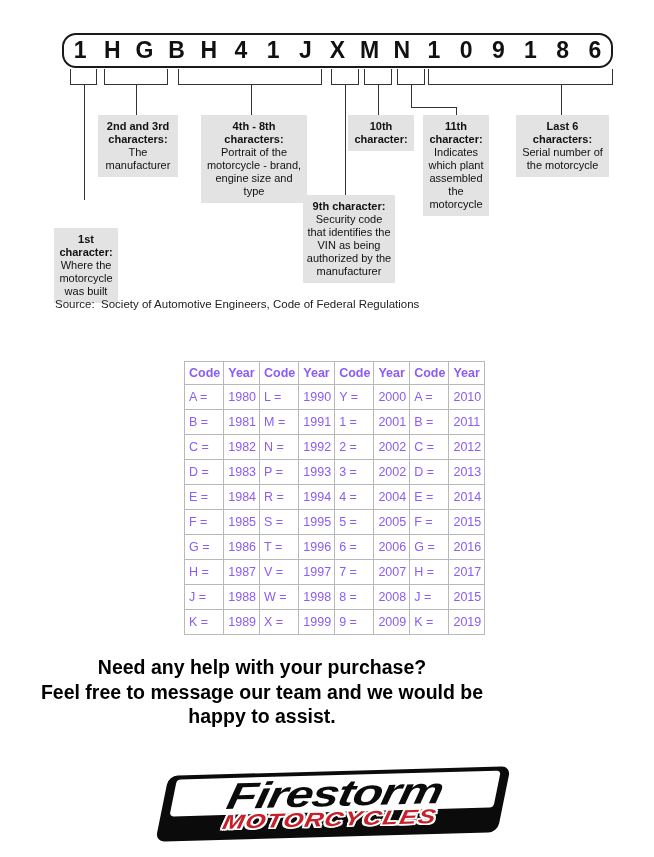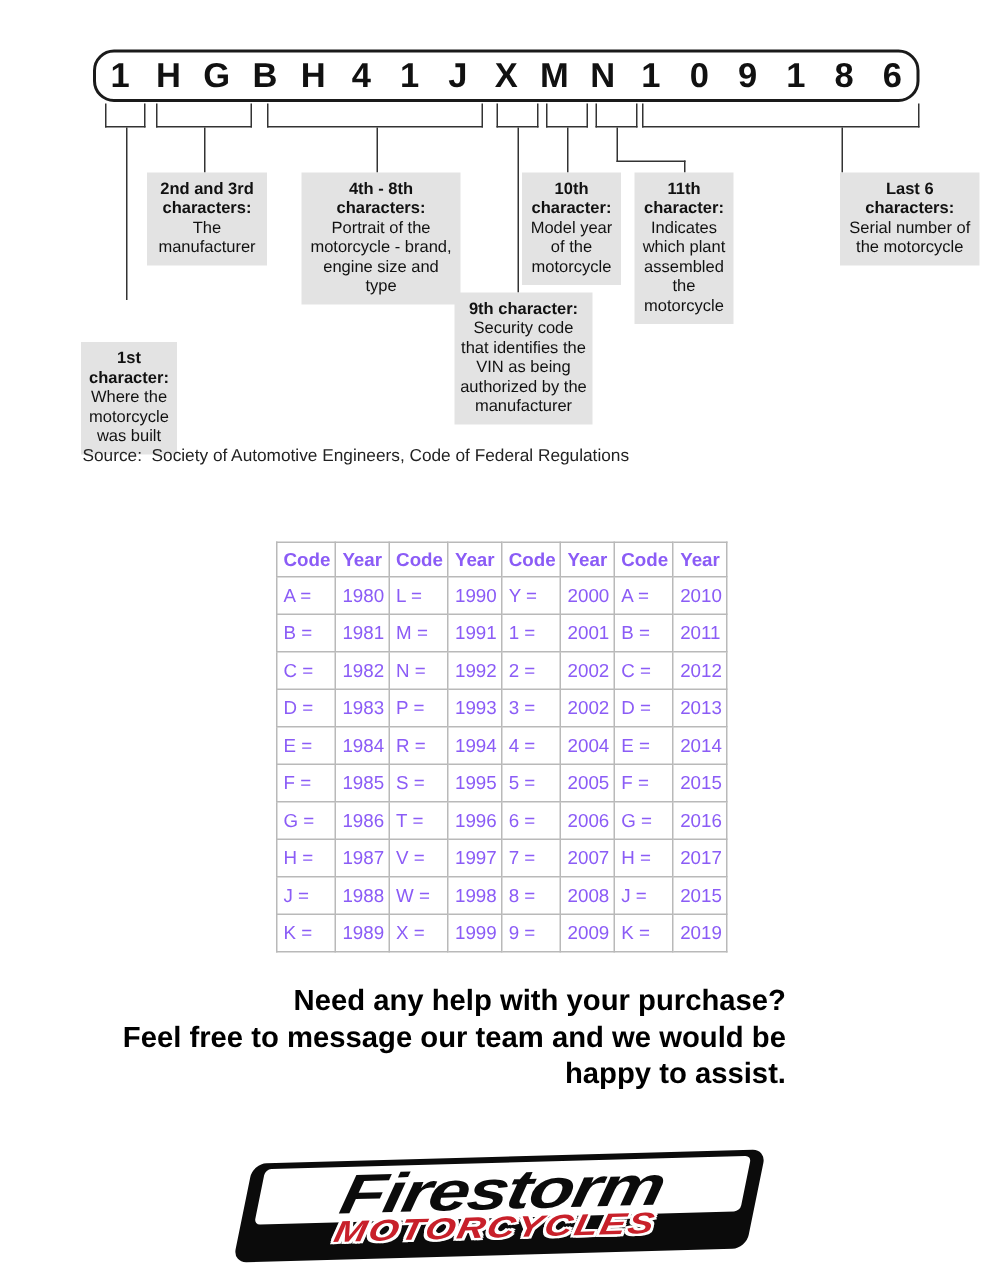--- a/index.html
+++ b/index.html
@@ -48,21 +48,21 @@
   table.codes th,table.codes td{
     border:1px solid #b9b9b9;padding:0 3px 0 4px;height:24px;vertical-align:middle;
     overflow:hidden;white-space:nowrap;
   }
   table.codes th{font-weight:bold;text-align:left;height:22px;}
   table.codes td[data-name="year-cell"]{text-align:left;}
   table.codes td[data-name="code-cell"]{text-align:left;}
 
   
   .help{
-    position:absolute;left:0;top:655px;width:524px;text-align:right;
+    position:absolute;left:0;top:655px;width:524px;text-align:center;
     font-weight:bold;font-size:19.5px;line-height:24.5px;color:#000;
   }
 
   
   .logo{position:absolute;left:163px;top:771px;width:340px;height:66px;}
   .logo-blob{
     position:absolute;inset:0;background:#0b0b0b;border-radius:9px;
     transform:skewX(-13deg) rotate(-1.6deg);
   }
   .logo-band{
@@ -136,27 +136,26 @@
   <div class="callout" style="left:201px;top:115px;width:106px;" data-name="callout-4th-8th-characters">
     <span class="callout-title" data-name="callout-title">4th - 8th characters:</span>
     <span class="callout-body" data-name="callout-body">Portrait of the motorcycle - brand, engine size and type</span>
   </div>
   <div class="callout" style="left:303px;top:195px;width:92px;" data-name="callout-9th-character">
     <span class="callout-title" data-name="callout-title">9th character:</span>
     <span class="callout-body" data-name="callout-body">Security code that identifies the VIN as being authorized by the manufacturer</span>
   </div>
   <div class="callout" style="left:348px;top:115px;width:66px;" data-name="callout-10th-character">
     <span class="callout-title" data-name="callout-title">10th character:</span>
-    <span class="callout-body" data-name="callout-body">Model year of the motorcycle</span>
   </div>
   <div class="callout" style="left:423px;top:115px;width:66px;" data-name="callout-11th-character">
     <span class="callout-title" data-name="callout-title">11th character:</span>
     <span class="callout-body" data-name="callout-body">Indicates which plant assembled the motorcycle</span>
   </div>
-  <div class="callout" style="left:516px;top:115px;width:93px;margin-left:44px;" data-name="callout-last-6-characters">
+  <div class="callout" style="left:516px;top:115px;width:93px;" data-name="callout-last-6-characters">
     <span class="callout-title" data-name="callout-title">Last 6 characters:</span>
     <span class="callout-body" data-name="callout-body">Serial number of the motorcycle</span>
   </div>
 
   <div class="source" data-name="source-note">Source:  Society of Automotive Engineers, Code of Federal Regulations</div>
 
   <table class="codes" data-name="year-code-table">
     <colgroup>
       <col class="c-code">
         <col class="c-year">

